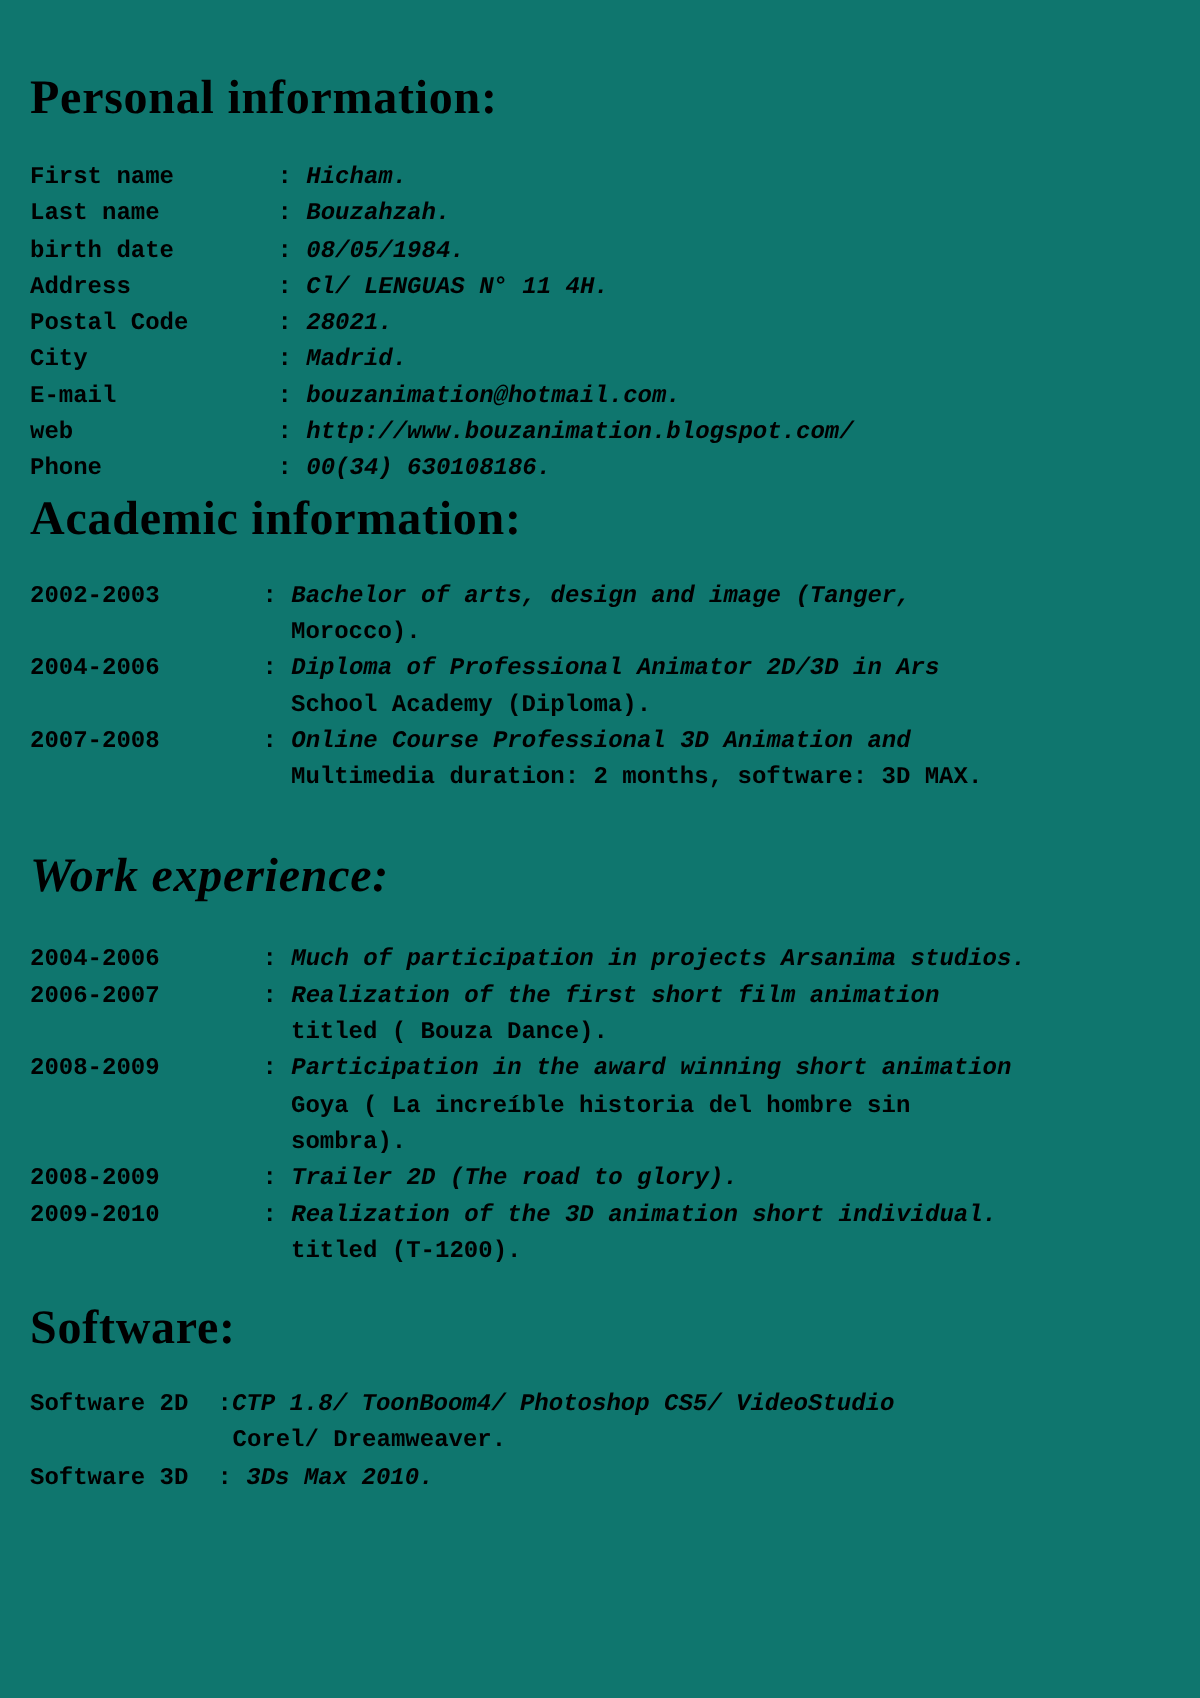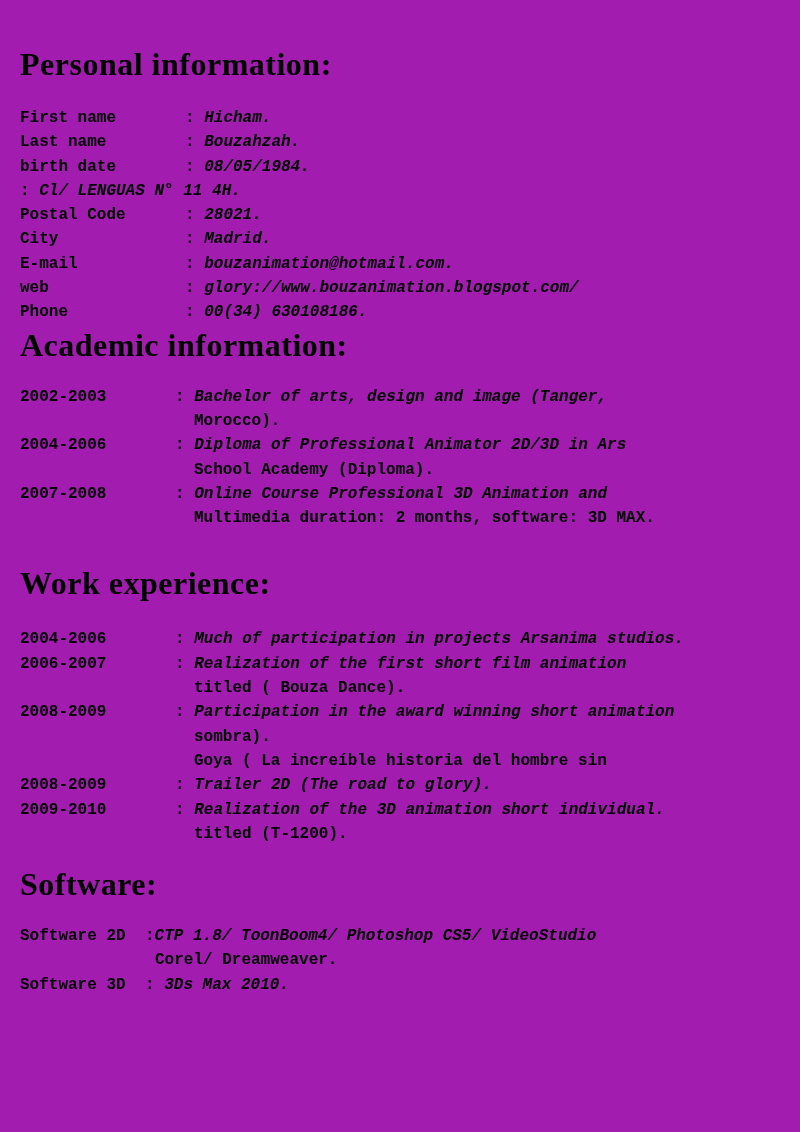--- a/index.html
+++ b/index.html
@@ -1,40 +1,40 @@
 <!DOCTYPE html>
 <html><head>
 <meta charset="utf-8">
 <style>
   html, body { margin: 0; padding: 0; background: #ffffff; }
   .page {
     width: 800px;
     height: 1132px;
-    background: #a21caf;
+    background: #0f766e;
     color: #000000;
     box-sizing: border-box;
     padding-left: 20px;
     padding-right: 8px;
     display: flow-root;
     font-family: "Liberation Mono", "DejaVu Sans Mono", monospace;
     font-size: 16px;
     font-weight: 700;
     overflow: hidden;
   }
   .hd {
     font-family: "Liberation Serif", "DejaVu Serif", serif;
     font-weight: 700;
     font-size: 32px;
     line-height: 40px;
     letter-spacing: 0.5px;
     margin: 0;
   }
   #sec-personal .hd { margin-top: 44px; margin-bottom: 22px; }
   #sec-academic .hd { margin-bottom: 20px; }
-  #sec-work     .hd { margin-top: 33px; margin-bottom: 24px; }
+  #sec-work     .hd { margin-top: 33px; margin-bottom: 24px; font-style: italic; }
   #sec-software .hd { margin-top: 18px; margin-bottom: 20px; }
 
   .row { display: flex; line-height: 24.3px; white-space: pre; }
   .lbl { flex: 0 0 auto; }
   .p-rows  .lbl { width: 165px; }
   .ae-rows .lbl { width: 155px; }
   .sw-rows .lbl { width: 125px; }
   .col { flex: 0 0 auto; }
   .val { padding-left: 9.6px; font-style: italic; }
   .nogap .val { padding-left: 0; }
@@ -53,33 +53,33 @@
       <div class="row">
         <span class="lbl">First name</span><span class="col">:</span><span class="val">Hicham.</span>
       </div>
       <div class="row">
         <span class="lbl">Last name</span><span class="col">:</span><span class="val">Bouzahzah.</span>
       </div>
       <div class="row">
         <span class="lbl">birth date</span><span class="col">:</span><span class="val">08/05/1984.</span>
       </div>
       <div class="row">
-        <span class="col">:</span><span class="val">Cl/ LENGUAS N° 11 4H.</span>
+        <span class="lbl">Address</span><span class="col">:</span><span class="val">Cl/ LENGUAS N° 11 4H.</span>
       </div>
       <div class="row">
         <span class="lbl">Postal Code</span><span class="col">:</span><span class="val">28021.</span>
       </div>
       <div class="row">
         <span class="lbl">City</span><span class="col">:</span><span class="val">Madrid.</span>
       </div>
       <div class="row">
         <span class="lbl">E-mail</span><span class="col">:</span><span class="val">bouzanimation@hotmail.com.</span>
       </div>
       <div class="row">
-        <span class="lbl">web</span><span class="col">:</span><span class="val">glory://www.bouzanimation.blogspot.com/</span>
+        <span class="lbl">web</span><span class="col">:</span><span class="val">http://www.bouzanimation.blogspot.com/</span>
       </div>
       <div class="row">
         <span class="lbl">Phone</span><span class="col">:</span><span class="val">00(34) 630108186.</span>
       </div>
     </div>
   </section>
 
   <section id="sec-academic">
     <h1 class="hd">Academic information:</h1>
     <div class="rows ae-rows">
@@ -104,22 +104,22 @@
       <div class="row">
         <span class="lbl">2004-2006</span><span class="col">:</span><span class="val">Much of participation in projects Arsanima studios.</span>
       </div>
       <div class="row">
         <span class="lbl">2006-2007</span><span class="col">:</span><span class="val">Realization of the first short film animation</span>
       </div>
       <div class="cont">titled ( Bouza Dance).</div>
       <div class="row">
         <span class="lbl">2008-2009</span><span class="col">:</span><span class="val">Participation in the award winning short animation</span>
       </div>
+      <div class="cont">Goya ( La increíble historia del hombre sin</div>
       <div class="cont">sombra).</div>
-      <div class="cont">Goya ( La increíble historia del hombre sin</div>
       <div class="row">
         <span class="lbl">2008-2009</span><span class="col">:</span><span class="val">Trailer 2D (The road to glory).</span>
       </div>
       <div class="row">
         <span class="lbl">2009-2010</span><span class="col">:</span><span class="val">Realization of the 3D animation short individual.</span>
       </div>
       <div class="cont">titled (T-1200).</div>
     </div>
   </section>
 

